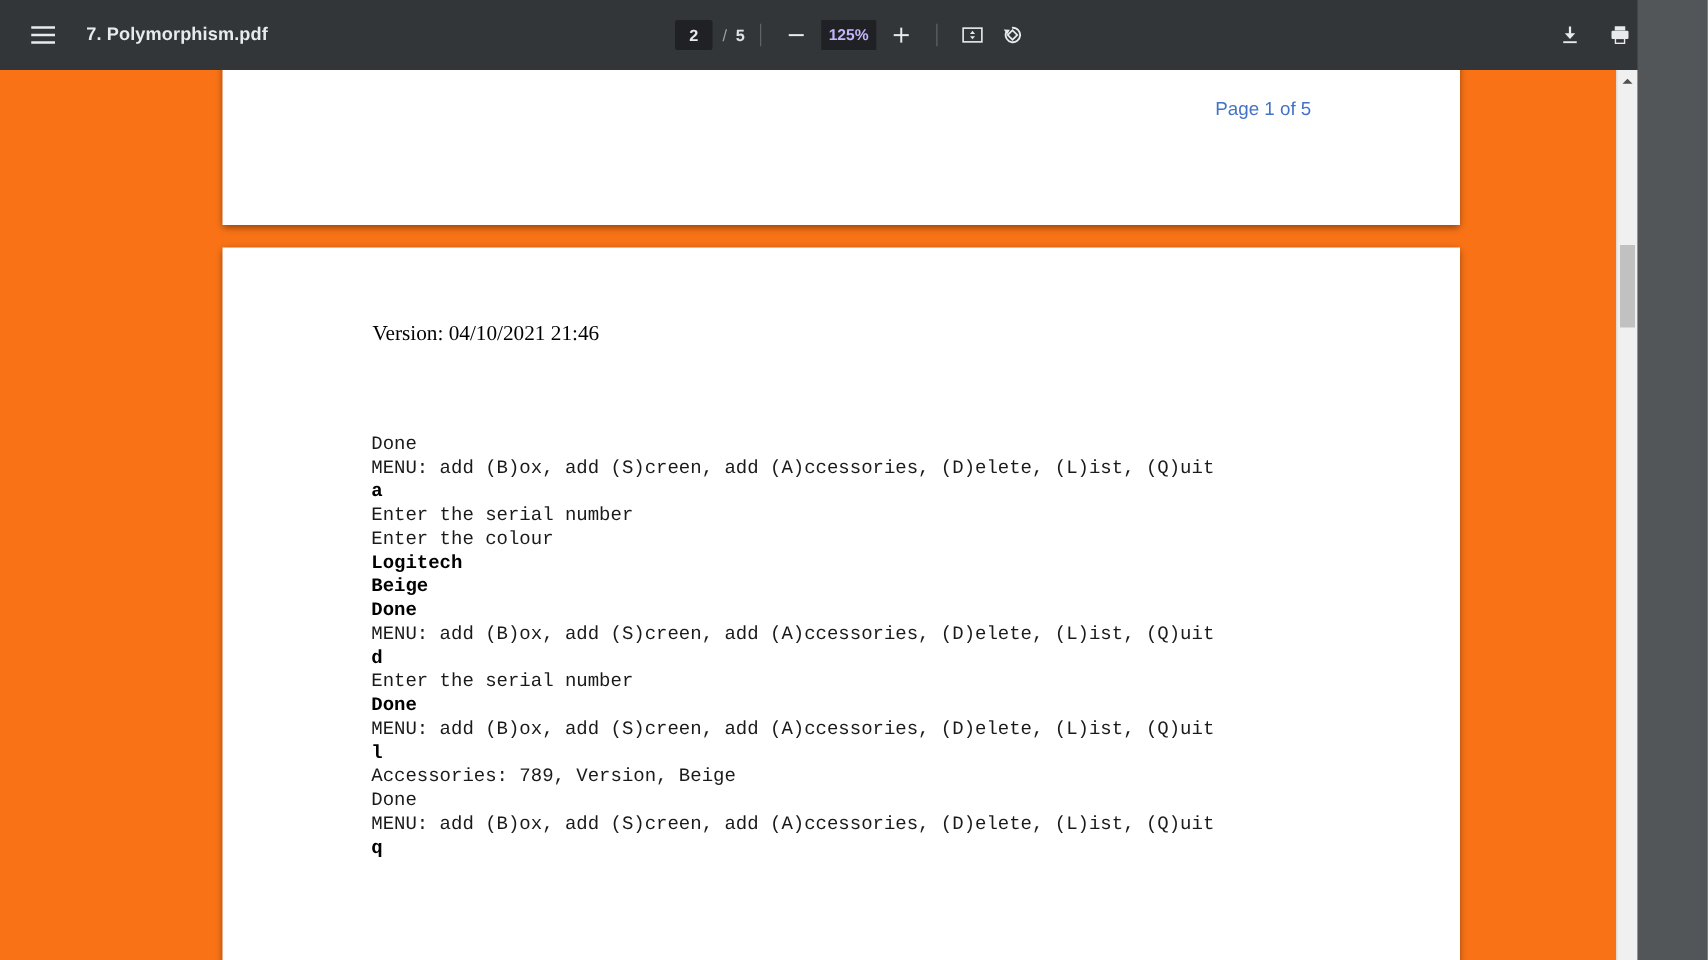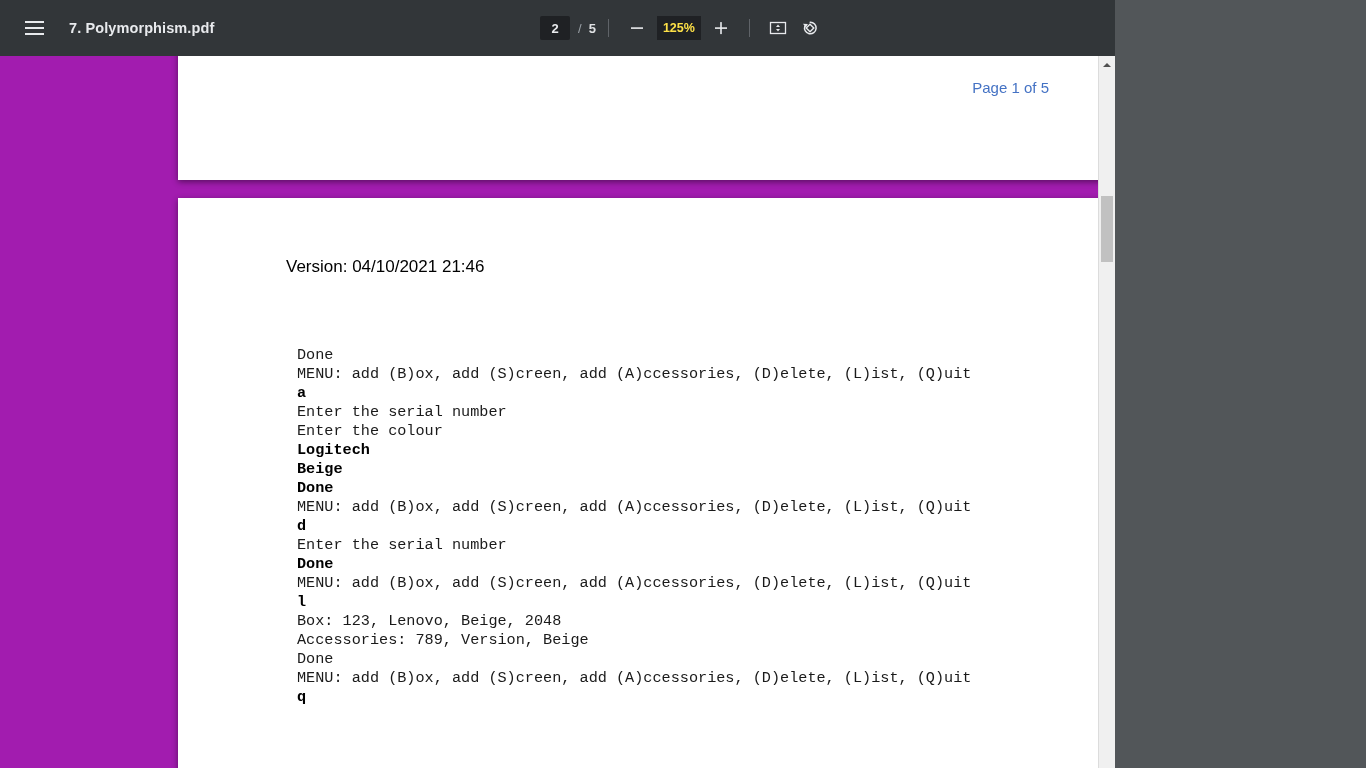--- a/index.html
+++ b/index.html
@@ -7,21 +7,21 @@
     padding: 0;
     width: 1366px;
     height: 768px;
     overflow: hidden;
     background: #525659;
     font-family: "Liberation Sans", sans-serif;
   }
 
   #app {
     position: relative;
-    width: 1115px;
+    width: 1310px;
     height: 768px;
     overflow: hidden;
   }
 
   
   #toolbar {
     position: absolute;
     top: 0; left: 0;
     width: 1366px;
     height: 56px;
@@ -129,38 +129,38 @@
     width: 1px;
     height: 18px;
     background: #5f6368;
     margin: 0 12px;
   }
 
   .zoom-pct {
     min-width: 44px;
     height: 24px;
     background: #1f2124;
-    color: #fde047;
+    color: #c4b5fd;
     font-size: 12.5px;
     font-weight: bold;
     display: flex;
     align-items: center;
     justify-content: center;
     border-radius: 0;
     margin: 0 4px;
     cursor: pointer;
   }
 
   
   #viewer {
     position: absolute;
     top: 56px; left: 0;
     width: 1350px;
     height: 712px;
-    background: #a21caf;
+    background: #f97316;
     overflow: hidden;
   }
 
   .pdf-page {
     position: absolute;
     left: 178px;
     width: 990px;
     background: #ffffff;
     box-shadow: 0 2px 6px rgba(0,0,0,0.45);
   }
@@ -180,25 +180,25 @@
     right: 119px;
     top: 79px;
     color: #4472c4;
     font-size: 15px;
     font-family: "Liberation Sans", sans-serif;
     white-space: nowrap;
   }
 
   .version-line {
     position: absolute;
-    left: 108px;
+    left: 120px;
     top: 59px;
     color: #000000;
     font-size: 17px;
-    font-family: Liberation Sans, sans-serif;
+    font-family: Liberation Serif, serif;
     white-space: nowrap;
   }
 
   #console-block {
     position: absolute;
     left: 119px;
     top: 113px;
     width: 840px;
     margin-top: 35px;
   }
@@ -357,21 +357,20 @@
           <div class="cline">Enter the colour</div>
           <div class="cline bold">Logitech</div>
           <div class="cline bold">Beige</div>
           <div class="cline bold">Done</div>
           <div class="cline">MENU: add (B)ox, add (S)creen, add (A)ccessories, (D)elete, (L)ist, (Q)uit</div>
           <div class="cline bold">d</div>
           <div class="cline">Enter the serial number</div>
           <div class="cline bold">Done</div>
           <div class="cline">MENU: add (B)ox, add (S)creen, add (A)ccessories, (D)elete, (L)ist, (Q)uit</div>
           <div class="cline bold">l</div>
-          <div class="cline">Box: 123, Lenovo, Beige, 2048</div>
           <div class="cline">Accessories: 789, Version, Beige</div>
           <div class="cline">Done</div>
           <div class="cline">MENU: add (B)ox, add (S)creen, add (A)ccessories, (D)elete, (L)ist, (Q)uit</div>
           <div class="cline bold">q</div>
         </div>
     </div>
 
   </div>
 
   <div id="scrollbar">

